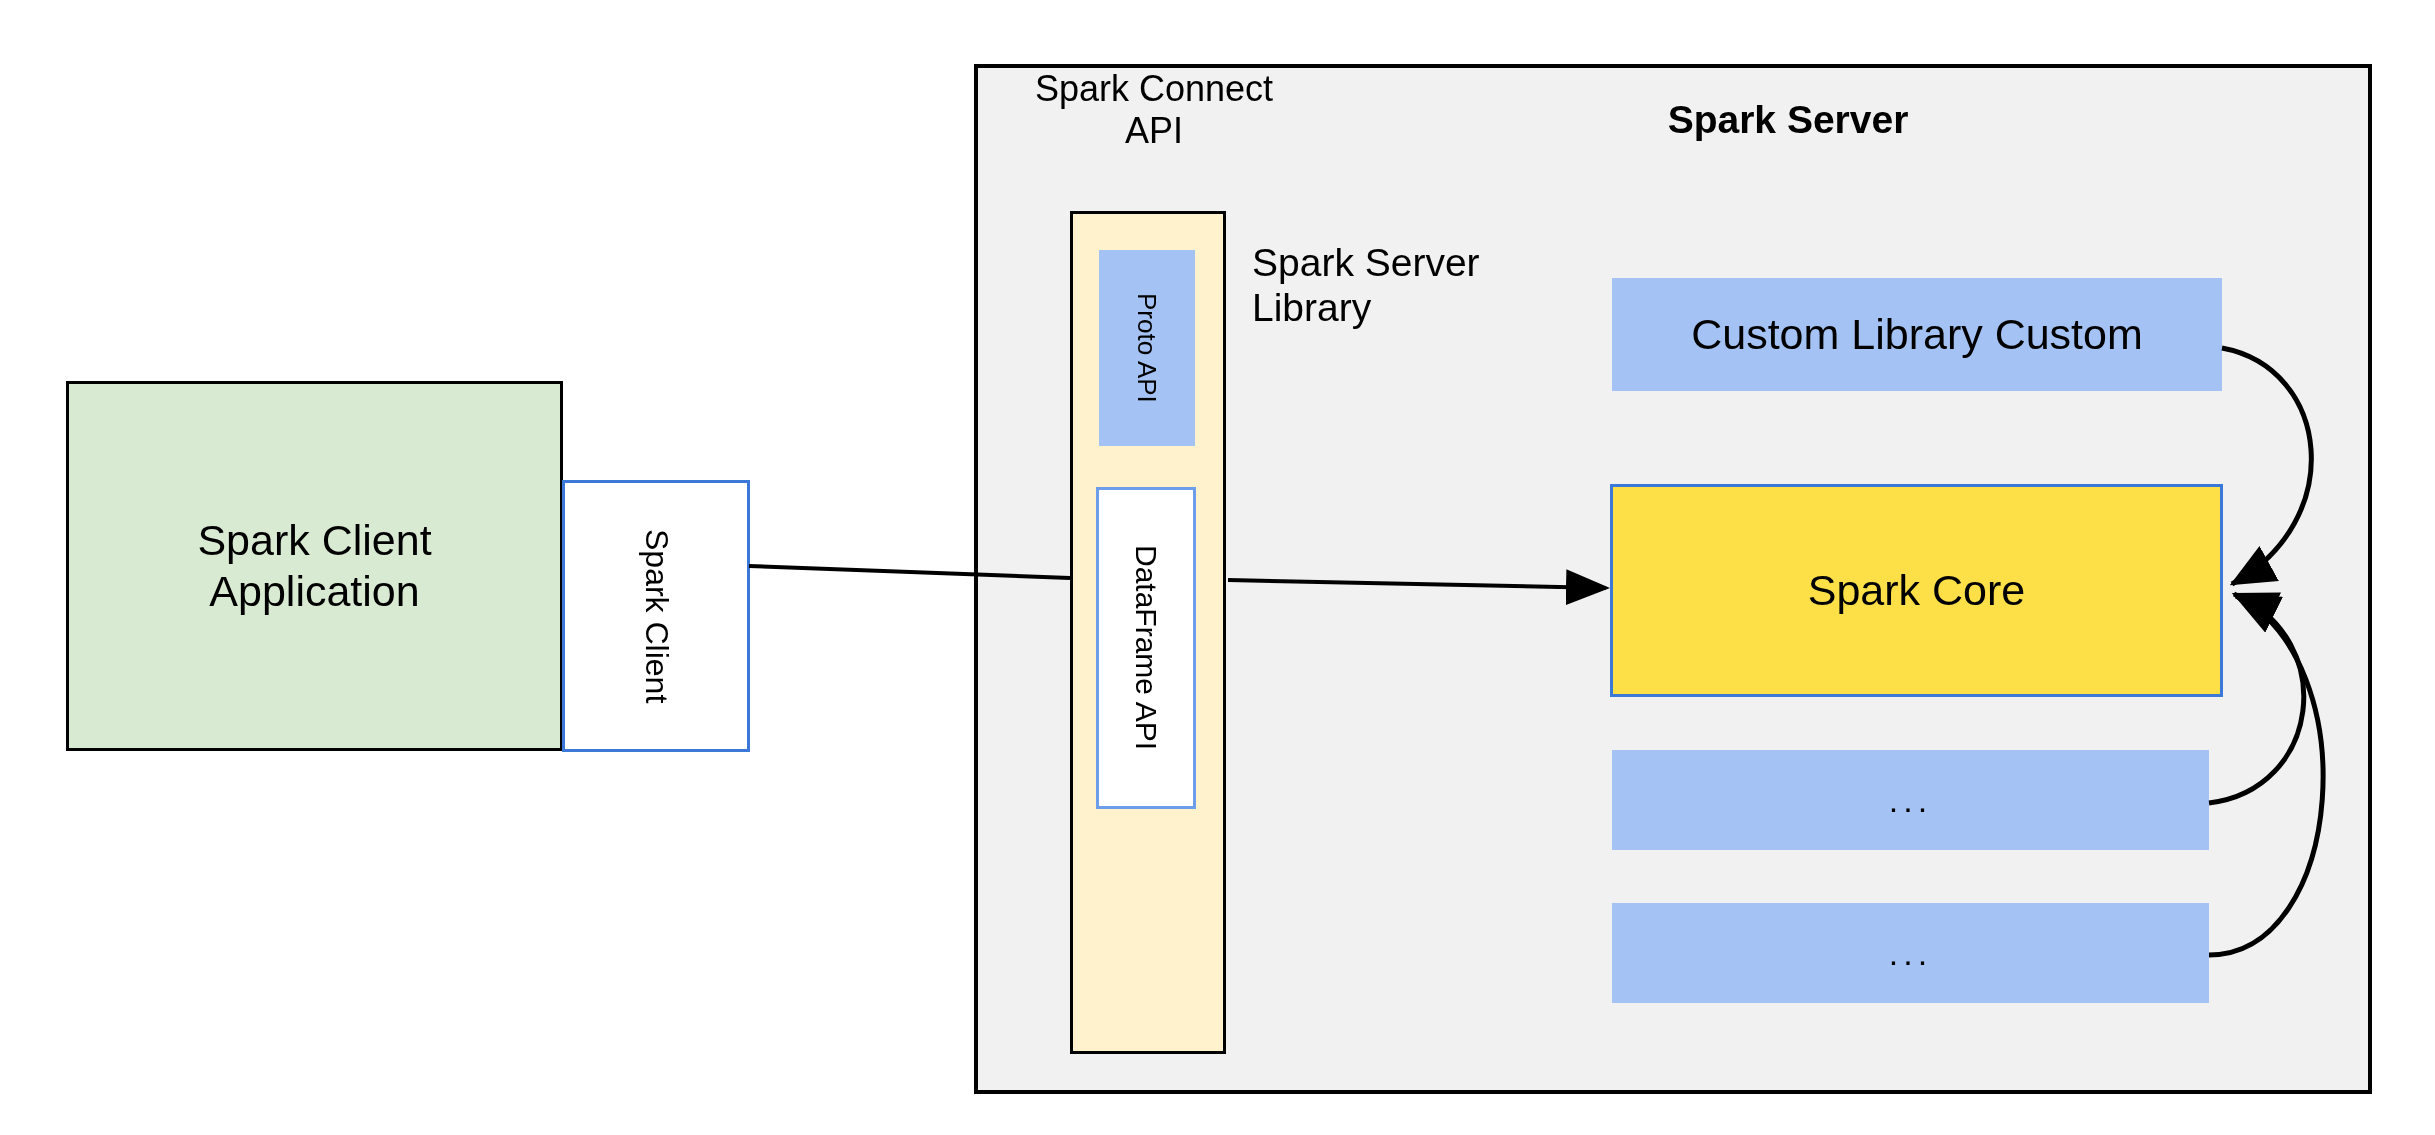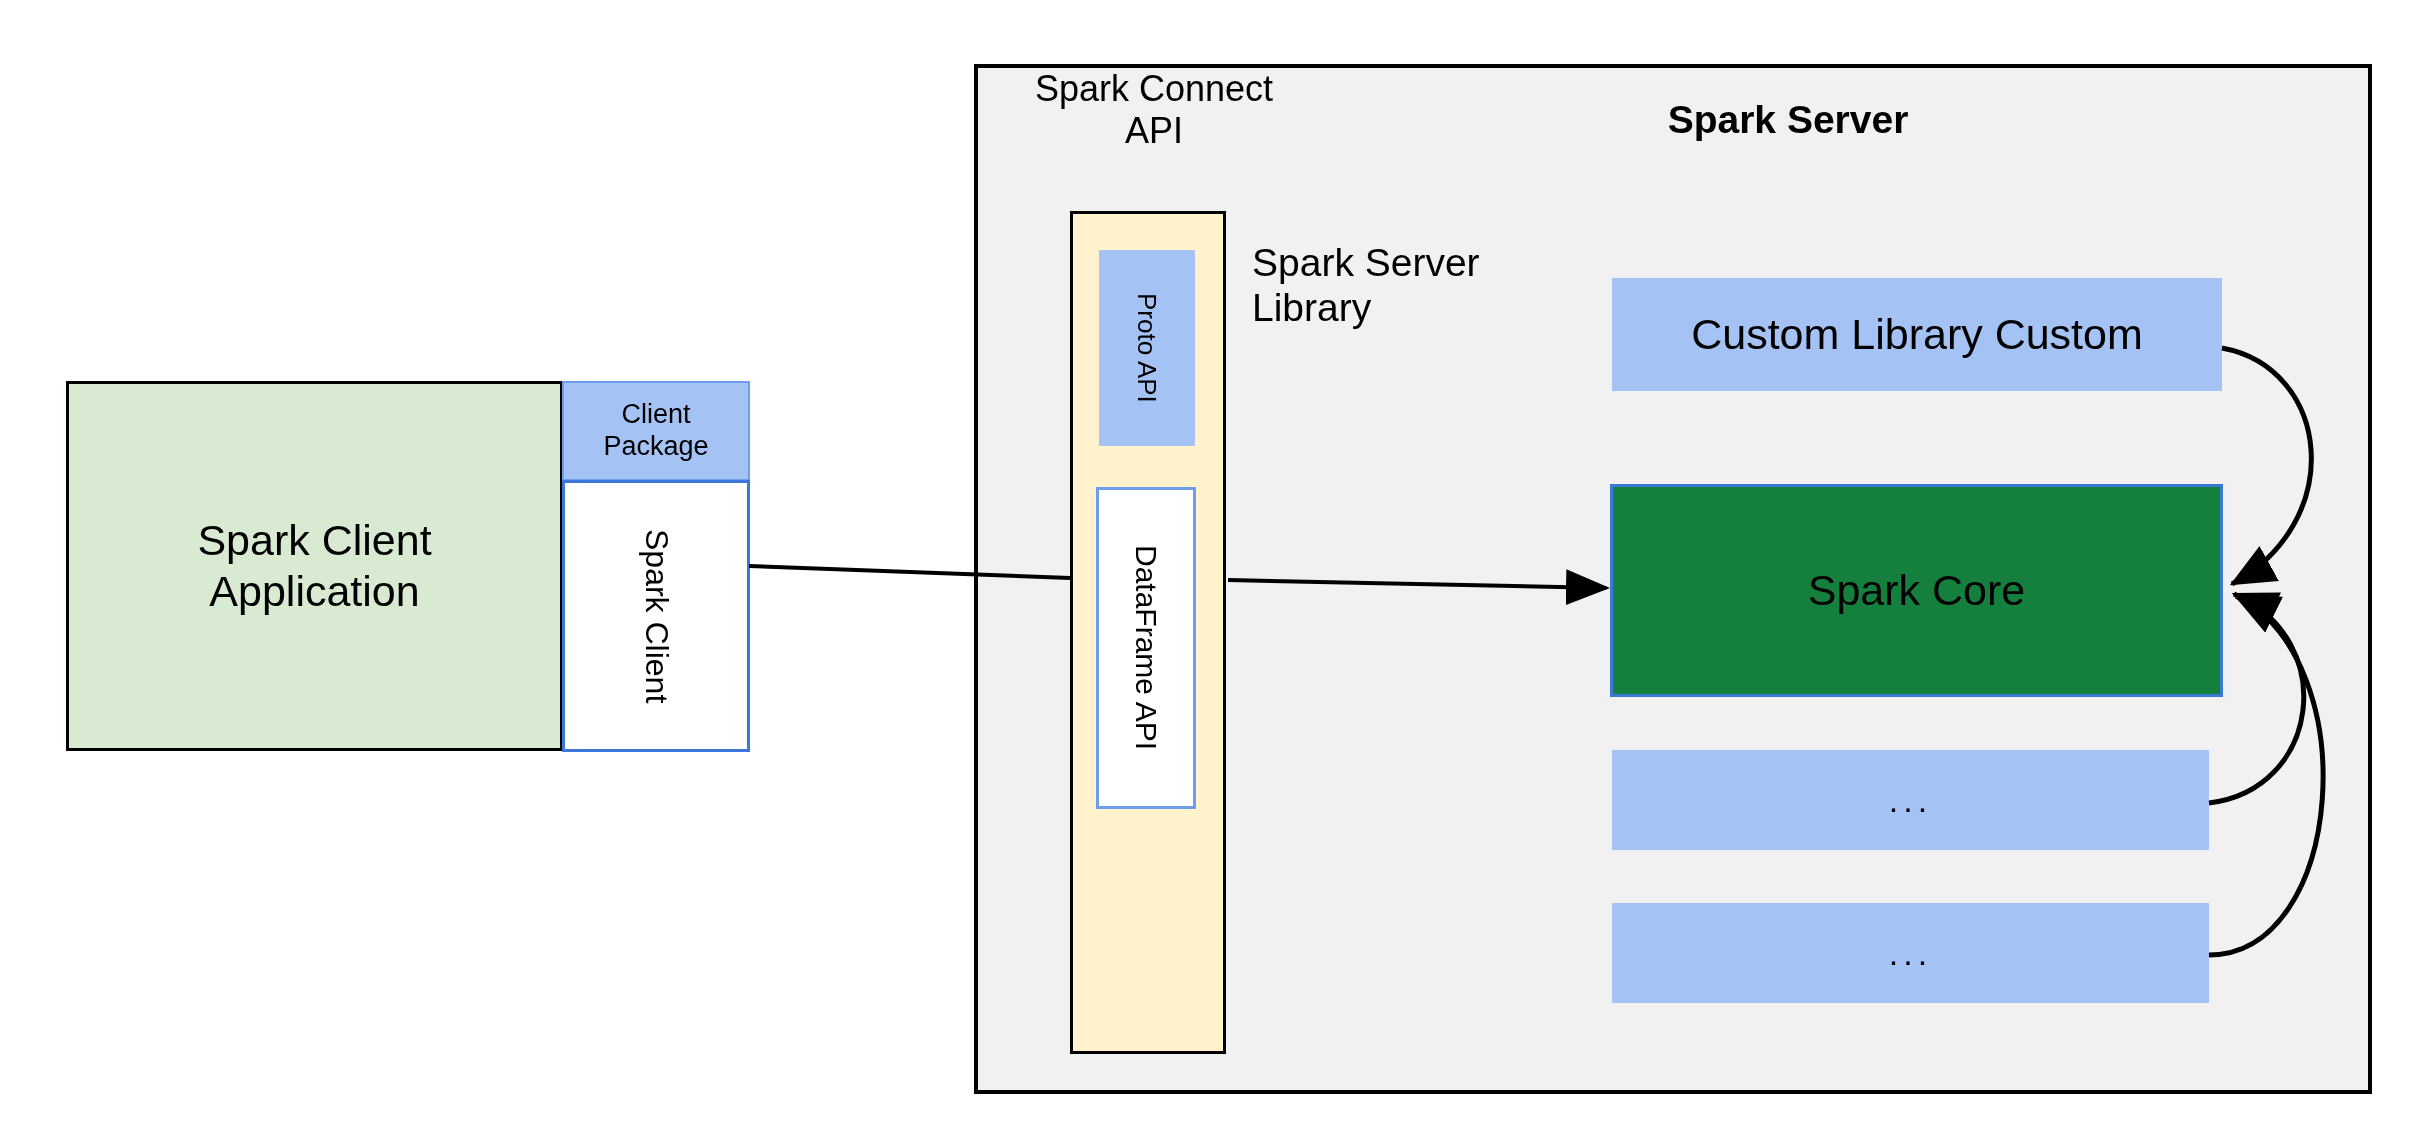--- a/index.html
+++ b/index.html
@@ -144,21 +144,21 @@
     height: 113px;
     background: #a4c2f4;
     font-size: 43px;
     z-index: 3;
   }
   #spark-core {
     left: 1610px;
     top: 484px;
     width: 613px;
     height: 213px;
-    background: #15803d;
+    background: #fde047;
     border: 3px solid #3c78d8;
     font-size: 43px;
     z-index: 3;
   }
   #ellipsis-box-1 {
     left: 1612px;
     top: 750px;
     width: 597px;
     height: 100px;
     background: #a4c2f4;
@@ -210,21 +210,20 @@
   <div class="box" id="custom-library-plugin">Custom Library Custom</div>
 
   <div class="box" id="spark-core">Spark Core</div>
 
   <div class="box" id="ellipsis-box-1">...</div>
 
   <div class="box" id="ellipsis-box-2">...</div>
 
   <div class="box" id="client-app">Spark Client<br>Application</div>
 
-  <div class="box" id="client-package">Client<br>Package</div>
 
   <div class="box vtext" id="spark-client">Spark Client</div>
 
   <svg id="connectors" viewBox="0 0 2435 1135">
     <defs>
       <marker id="arrowhead" markerWidth="11" markerHeight="9" refX="10" refY="4.5" orient="auto" markerUnits="strokeWidth">
         <path d="M0,0 L11,4.5 L0,9 z" fill="#000000"></path>
       </marker>
       <marker id="arrowhead-thin" markerWidth="9" markerHeight="8" refX="8.5" refY="4" orient="auto" markerUnits="strokeWidth">
         <path d="M0,0 L9,4 L0,8 z" fill="#000000"></path>

